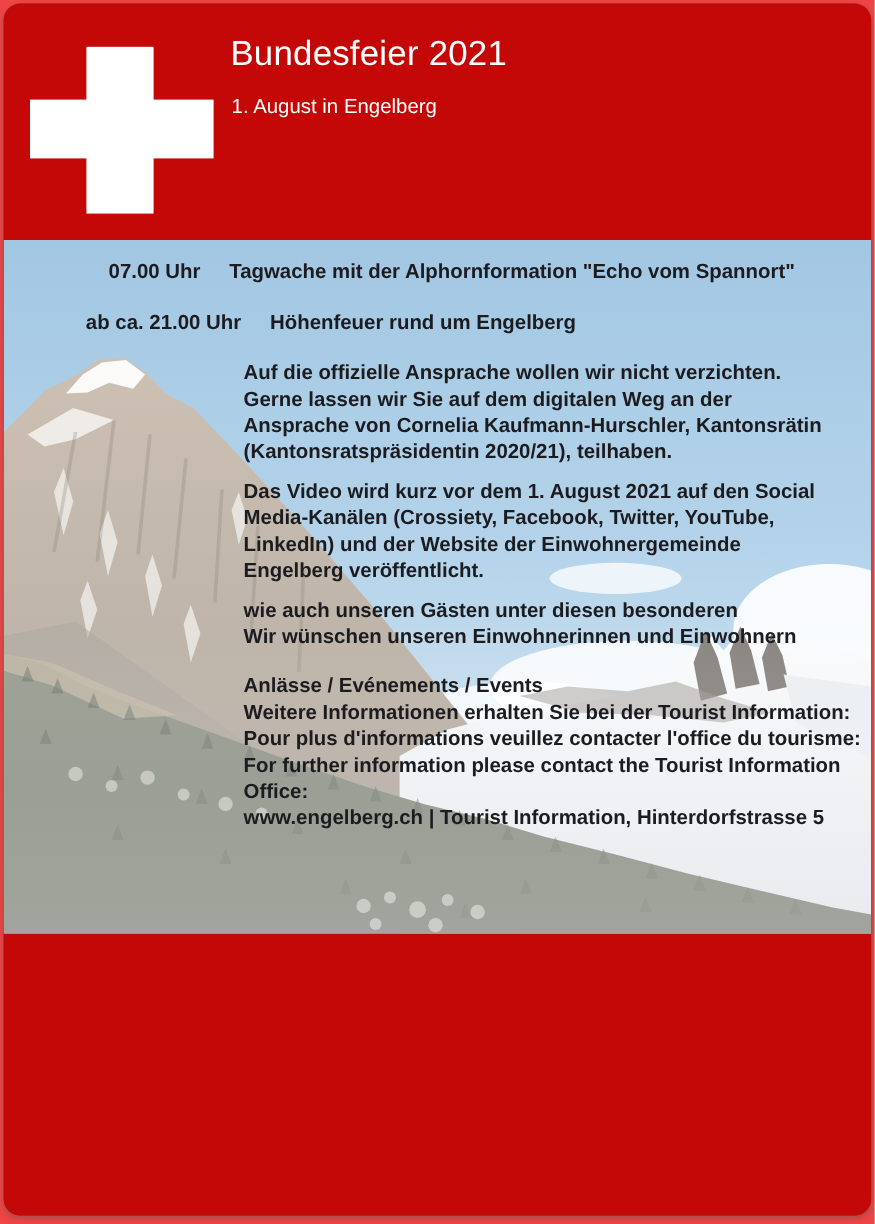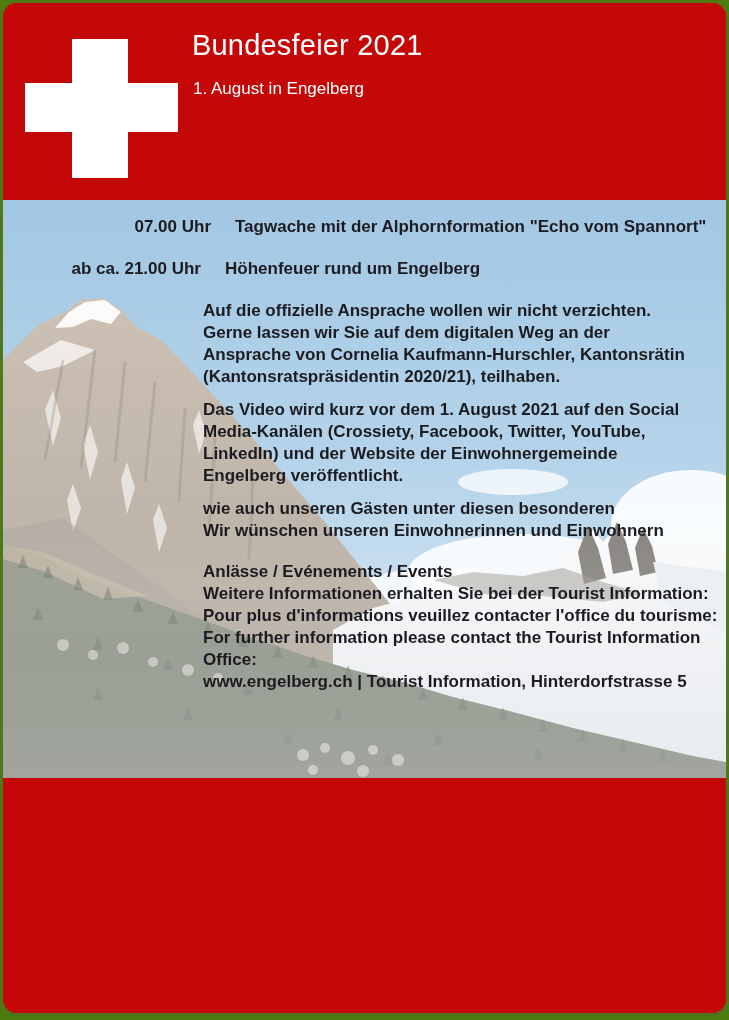--- a/index.html
+++ b/index.html
@@ -1,19 +1,19 @@
 <!DOCTYPE html>
 <html><head>
 <meta charset="utf-8">
 <style>
   * { margin:0; padding:0; box-sizing:border-box; }
   html,body { background:#fdfdfd; }
   #screen {
     position:relative; width:729px; height:1020px; overflow:hidden;
-    background:#4d7c0f; font-family:"Liberation Sans", sans-serif;
+    background:#ef4444; font-family:"Liberation Sans", sans-serif;
   }
   .card {
     position:absolute; left:3px; top:3px; width:723px; height:1010px;
     border-radius:14px; overflow:hidden; background:#c40808;
     box-shadow:0 0 0 1px rgba(110,110,110,.25), 0 2px 4px rgba(80,80,80,.35);
   }
   
   .header { position:relative; height:197px; background:#c40808; }
   .cross { position:absolute; left:0; top:0; width:200px; height:197px; }
   .cross .v { position:absolute; left:69px; top:36px; width:56px; height:139px; background:#fff; }
@@ -29,21 +29,21 @@
   
   .photo { position:relative; height:578px; background:#9cc3e0; overflow:hidden; }
   .photo svg { position:absolute; left:0; top:0; }
   .overlay {
     position:absolute; left:0; top:0; width:723px; height:578px;
     color:#1b1b20; font-weight:bold; font-size:17px; line-height:22px;
   }
   .sched { position:absolute; left:0; white-space:nowrap; }
   .sched .t { display:inline-block; width:164px; text-align:right; }
   .sched .e { margin-left:24px; }
-  .sched.r1 { top:16px;padding-left:44px; }
+  .sched.r1 { top:16px; }
   .sched.r2 { top:58px;padding-left:34px; }
   .content { position:absolute; left:200px; top:100px; width:532px; }
   .para { margin:0 0 11px 0; }
   .line { white-space:nowrap; }
   .info { margin-top:19px; }
   
   .footer { height:235px; background:#c40808; }
 </style>
 </head>
 <body>

